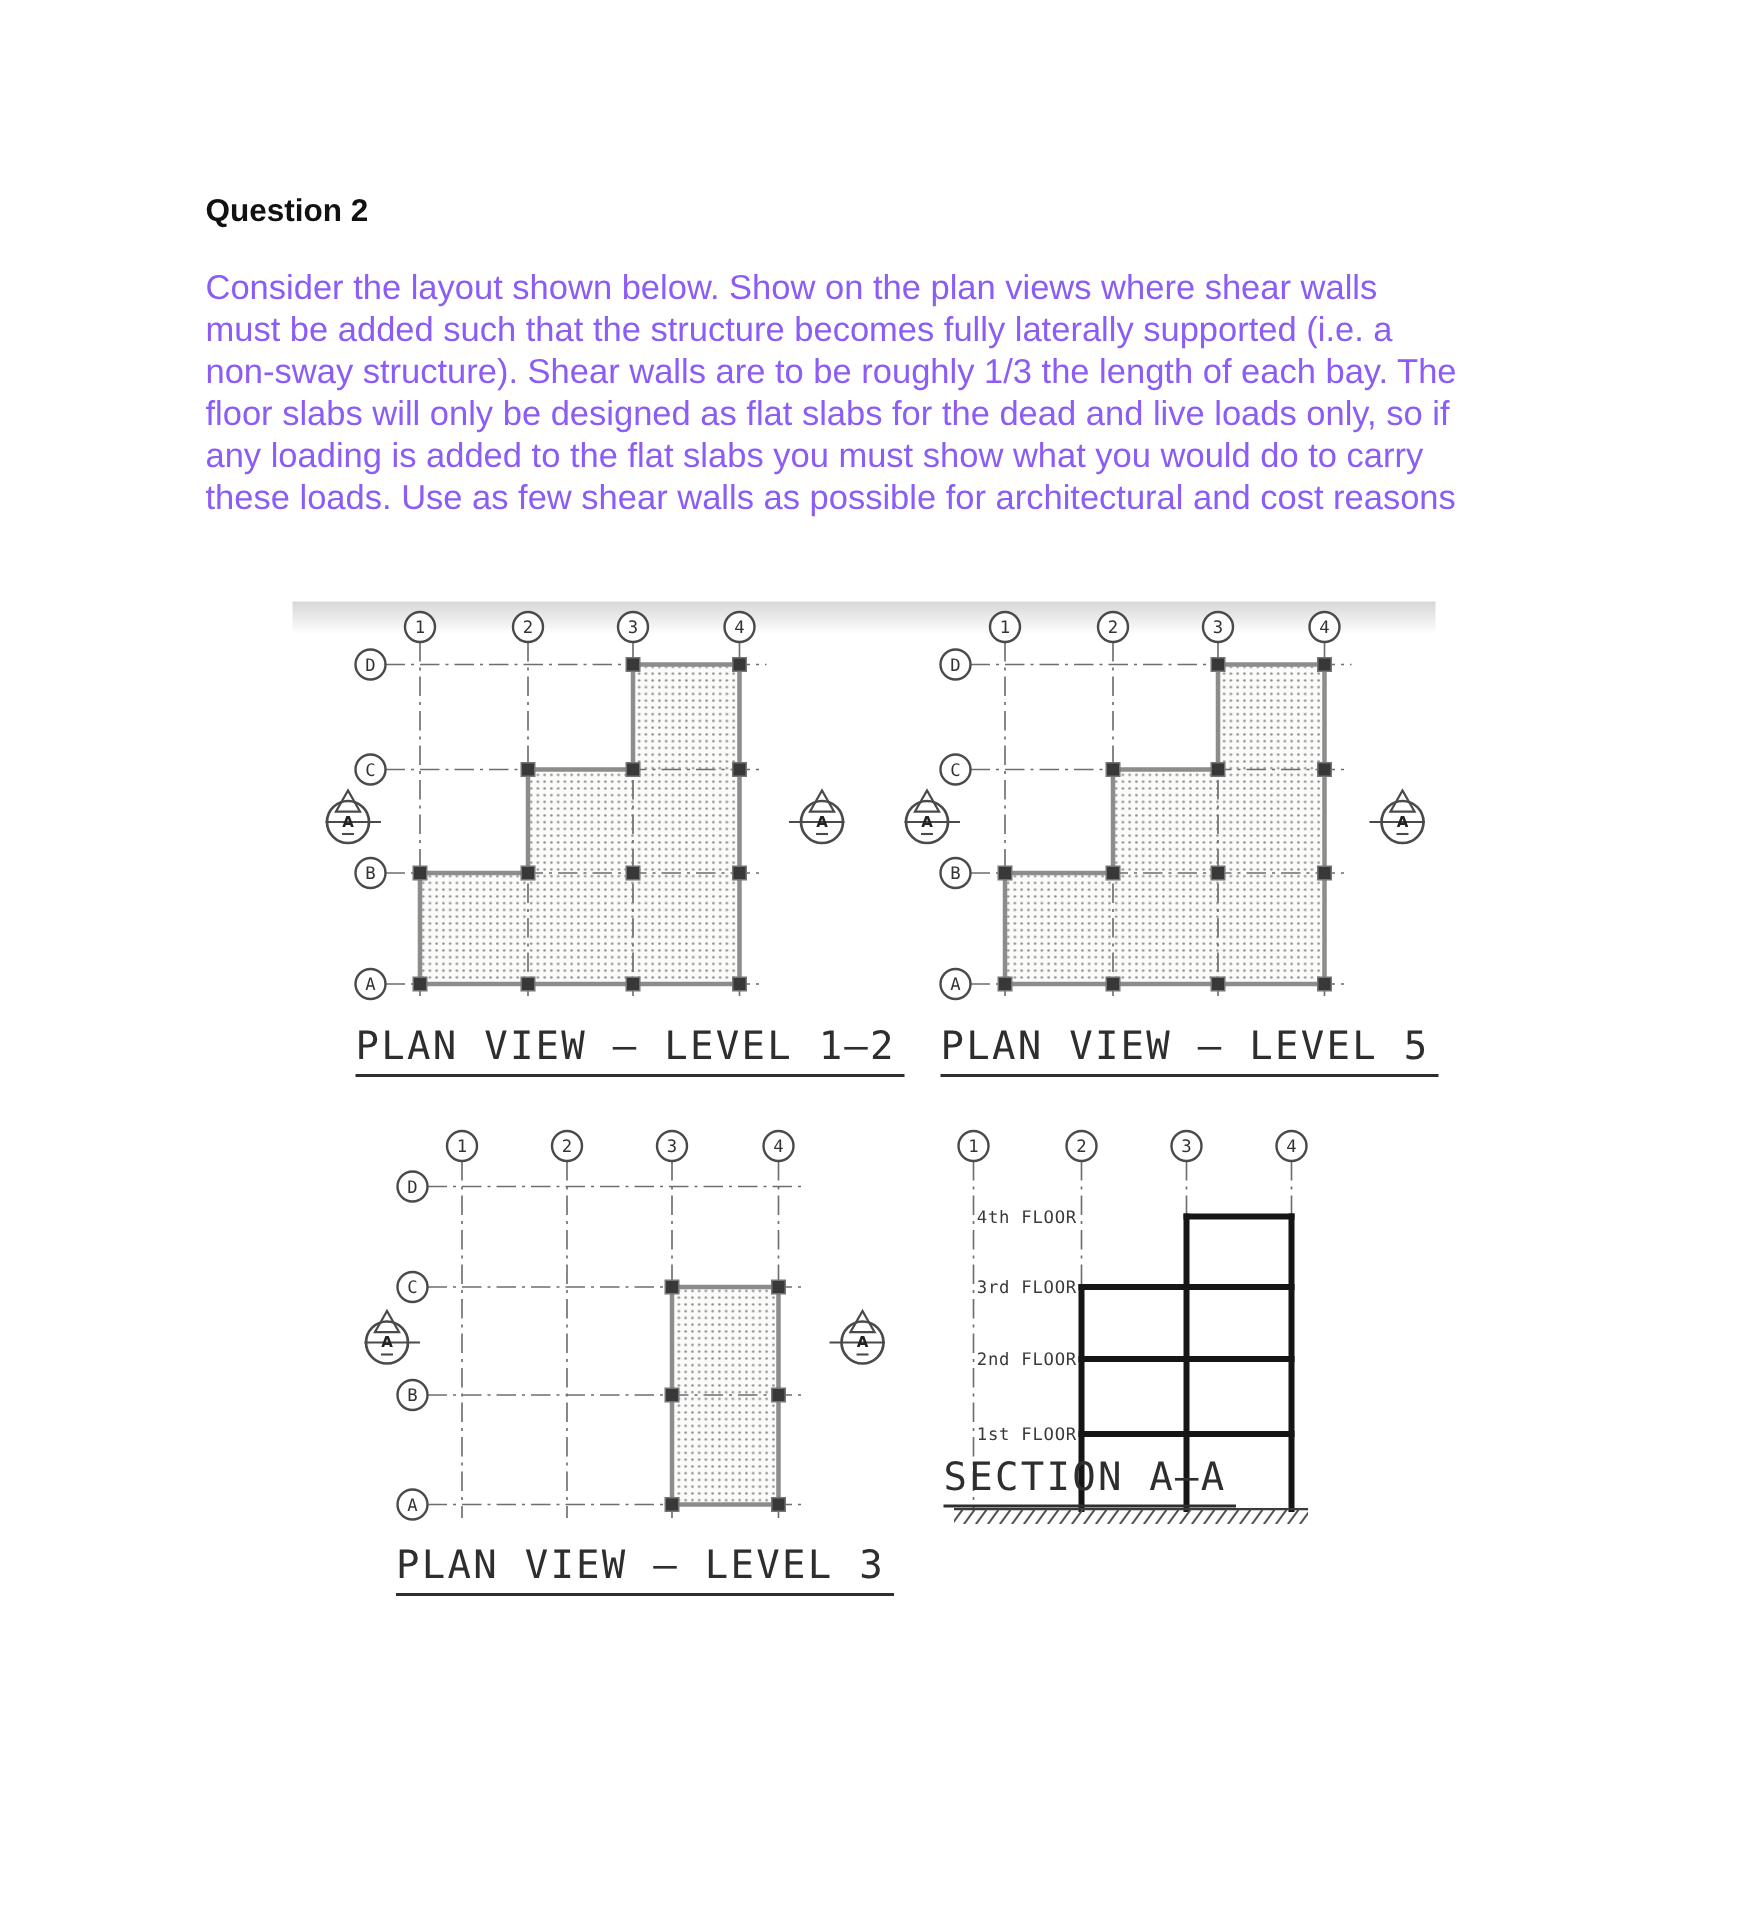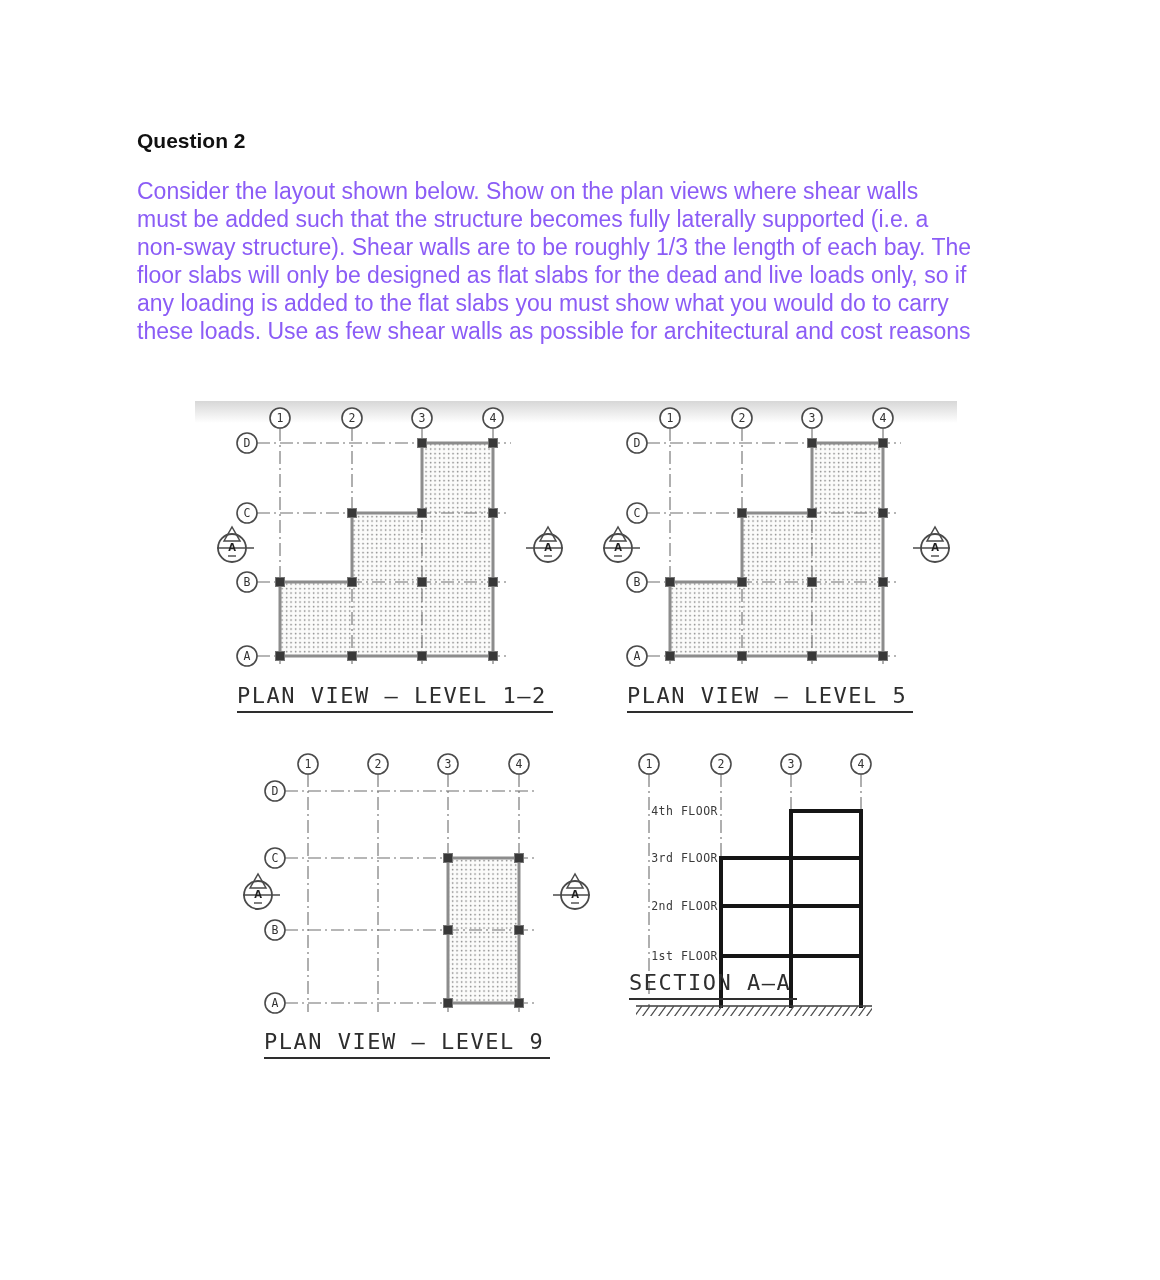--- a/index.html
+++ b/index.html
@@ -16,21 +16,21 @@
     font-size:23px; line-height:28px; white-space:pre-line; color:#8b5cf6;
   }
   .scanband {
     position:absolute; left:195px; top:401px; width:762px; height:22px;
     background:linear-gradient(#d7d7d7, rgba(255,255,255,0));
   }
   svg.fig { position:absolute; overflow:visible; }
   .figtitle {
     position:absolute;
     font-family:"DejaVu Sans Mono", monospace;
-    font-size:22px; letter-spacing:1.5px; color:#2e2e2e;
+    font-size:26px; letter-spacing:1.5px; color:#2e2e2e;
     border-bottom:2px solid #2e2e2e; padding:0 6px 3px 0; white-space:nowrap;
   }
   
   .gl   { stroke:#6e6e6e; stroke-width:1.1; stroke-dasharray:13 4 2 4; fill:none; }
   .bub  { fill:#ffffff; stroke:#4a4a4a; stroke-width:1.6; }
   .btx  { font:11.5px "DejaVu Sans Mono", monospace; fill:#333; text-anchor:middle; }
   .slab { fill:url(#dots); }
   .sout { fill:none; stroke:#8c8c8c; stroke-width:3; }
   .csq  { fill:#383838; stroke:#757575; stroke-width:1; }
   .bld  { stroke:#151515; stroke-width:4; fill:none; stroke-linecap:square; }
@@ -219,21 +219,21 @@
       <circle class="bub" cx="40" cy="116" r="10"></circle>
         <text class="btx" x="40" y="120">C</text>
       <circle class="bub" cx="40" cy="188" r="10"></circle>
         <text class="btx" x="40" y="192">B</text>
       <circle class="bub" cx="40" cy="261" r="10"></circle>
         <text class="btx" x="40" y="265">A</text>
     </g>
     <use href="#mk-l" x="23" y="153"></use>
     <use href="#mk-r" x="340" y="153"></use>
   </svg>
-  <div class="figtitle" style="left:264px; top:1029px">PLAN VIEW – LEVEL 9</div>
+  <div class="figtitle" style="left:264px; top:1029px">PLAN VIEW – LEVEL 3</div>
 
   <svg class="fig" style="left:610px; top:742px" width="360" height="285" viewBox="0 0 360 285">
     <g>
       <line class="gl" x1="39" y1="32" x2="39" y2="264"></line>
       <line class="gl" x1="111" y1="32" x2="111" y2="116"></line>
       <line class="gl" x1="181" y1="32" x2="181" y2="69"></line>
       <line class="gl" x1="251" y1="32" x2="251" y2="69"></line>
     </g>
     <g class="bld">
       <line x1="111" y1="116" x2="111" y2="264"></line>

